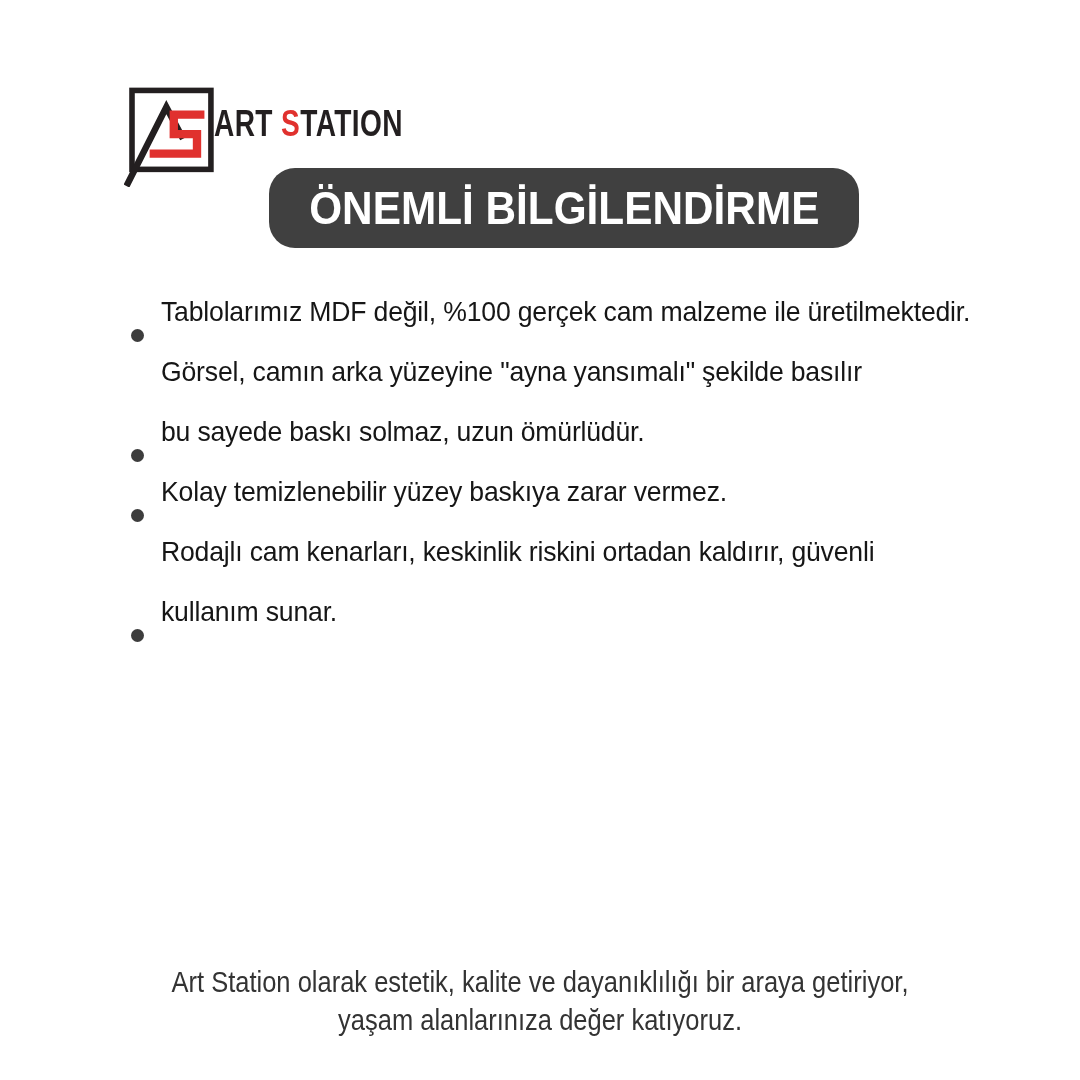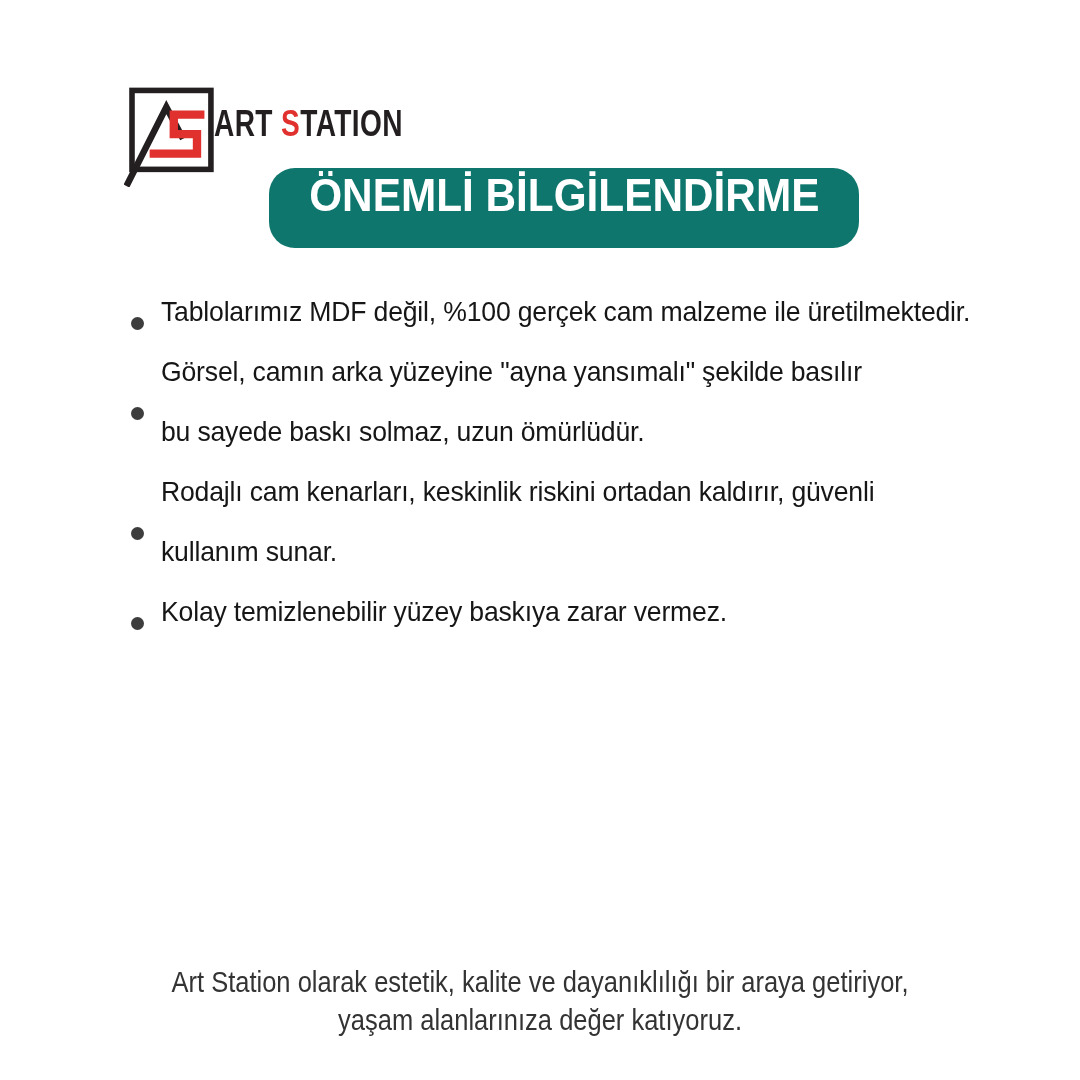--- a/index.html
+++ b/index.html
@@ -24,31 +24,31 @@
     letter-spacing:0.5px;white-space:nowrap;
     transform:scaleX(0.78);transform-origin:0 50%;
     margin-left:-4px;margin-top:-22px;
   }
   .brand-text .red{color:#e0312e;}
 
   
   .banner{
     position:absolute;left:245px;top:168px;
     width:590px;height:80px;
-    background:#0f766e;border-radius:26px;
-    display:flex;justify-content:center;
+    background:#404040;border-radius:26px;
+    display:flex;align-items:center;justify-content:center;
   }
   .banner-label{
     color:#ffffff;font-weight:700;font-size:46px;
     white-space:nowrap;transform:scaleX(0.92);letter-spacing:0px;
   }
 
   
   .bullets{position:absolute;left:107px;top:282px;width:940px;}
-  .bullet{display:flex;align-items:center;}
+  .bullet{display:flex;align-items:flex-end;}
   .dot{
     flex:0 0 13px;width:13px;height:13px;border-radius:50%;
     background:#3d3d3d;margin-top:23px;
   }
   .blines{margin-left:17px;transform:scaleX(0.95);transform-origin:0 0;}
   .bline{
     height:60px;line-height:60px;white-space:nowrap;
     font-size:28px;letter-spacing:-0.2px;color:#161616;
   }
 
@@ -91,29 +91,29 @@
       <span class="dot"></span>
       <div class="blines">
         <div class="bline">Görsel, camın arka yüzeyine "ayna yansımalı" şekilde basılır</div>
         <div class="bline">bu sayede baskı solmaz, uzun ömürlüdür.</div>
       </div>
     </div>
 
     <div class="bullet">
       <span class="dot"></span>
       <div class="blines">
-        <div class="bline">Rodajlı cam kenarları, keskinlik riskini ortadan kaldırır, güvenli</div>
-        <div class="bline">kullanım sunar.</div>
+        <div class="bline">Kolay temizlenebilir yüzey baskıya zarar vermez.</div>
       </div>
     </div>
 
     <div class="bullet">
       <span class="dot"></span>
       <div class="blines">
-        <div class="bline">Kolay temizlenebilir yüzey baskıya zarar vermez.</div>
+        <div class="bline">Rodajlı cam kenarları, keskinlik riskini ortadan kaldırır, güvenli</div>
+        <div class="bline">kullanım sunar.</div>
       </div>
     </div>
 
 
   </div>
 
   <div class="footer">
     <div>Art Station olarak estetik, kalite ve dayanıklılığı bir araya getiriyor,</div>
     <div>yaşam alanlarınıza değer katıyoruz.</div>
   </div>

